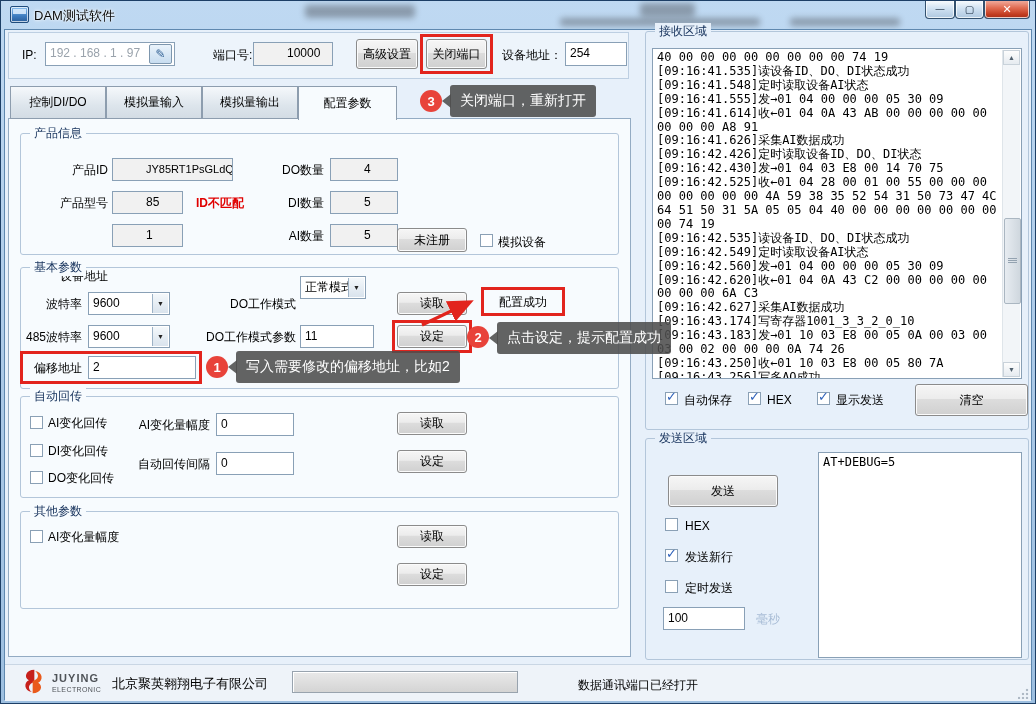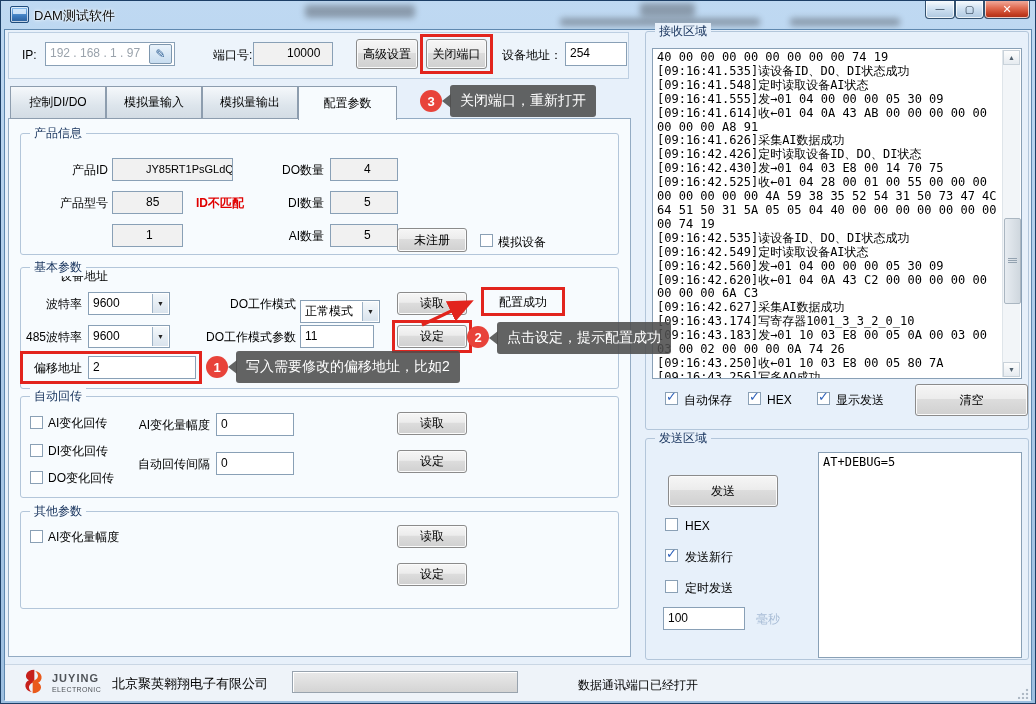--- a/index.html
+++ b/index.html
@@ -154,21 +154,21 @@
   <div class="btn" style="left:397px;top:228px;width:70px;height:24px;">未注册</div>
   <div class="cb" style="left:480px;top:234px;"></div>
   <div class="lbl" style="left:498px;top:235px;">模拟设备</div>
 
   <div class="group" style="left:20px;top:267px;width:599px;height:122px;">
     <span class="glabel">基本参数</span>
   </div>
   <div class="rlbl" style="left:22px;top:297px;width:60px;">波特率</div>
   <div class="combo" style="left:88px;top:292px;width:82px;height:23px;"><span>9600</span><span class="combo-arrow">▼</span></div>
   <div class="rlbl" style="left:216px;top:297px;width:80px;">DO工作模式</div>
-  <div class="combo" style="left:300px;top:300px;width:80px;height:23px;"><span>正常模式</span><span class="combo-arrow">▼</span></div>
+  <div class="combo" style="left:300px;top:276px;width:66px;height:23px;"><span>正常模式</span><span class="combo-arrow">▼</span></div>
   <div class="btn" style="left:397px;top:292px;width:70px;height:23px;">读取</div>
   <div class="rlbl" style="left:22px;top:330px;width:60px;">485波特率</div>
   <div class="combo" style="left:88px;top:325px;width:82px;height:23px;"><span>9600</span><span class="combo-arrow">▼</span></div>
   <div class="rlbl" style="left:206px;top:330px;width:90px;">DO工作模式参数</div>
   <div class="input" style="left:300px;top:325px;width:74px;height:23px;">11</div>
   <div class="btn" style="left:397px;top:325px;width:70px;height:23px;">设定</div>
   <div class="redbox" style="left:392px;top:320px;width:80px;height:33px;"></div>
   <div class="rlbl" style="left:22px;top:361px;width:60px;">偏移地址</div>
   <div class="input" style="left:88px;top:356px;width:108px;height:23px;">2</div>
   <div class="redbox" style="left:20px;top:351px;width:182px;height:33px;"></div>

